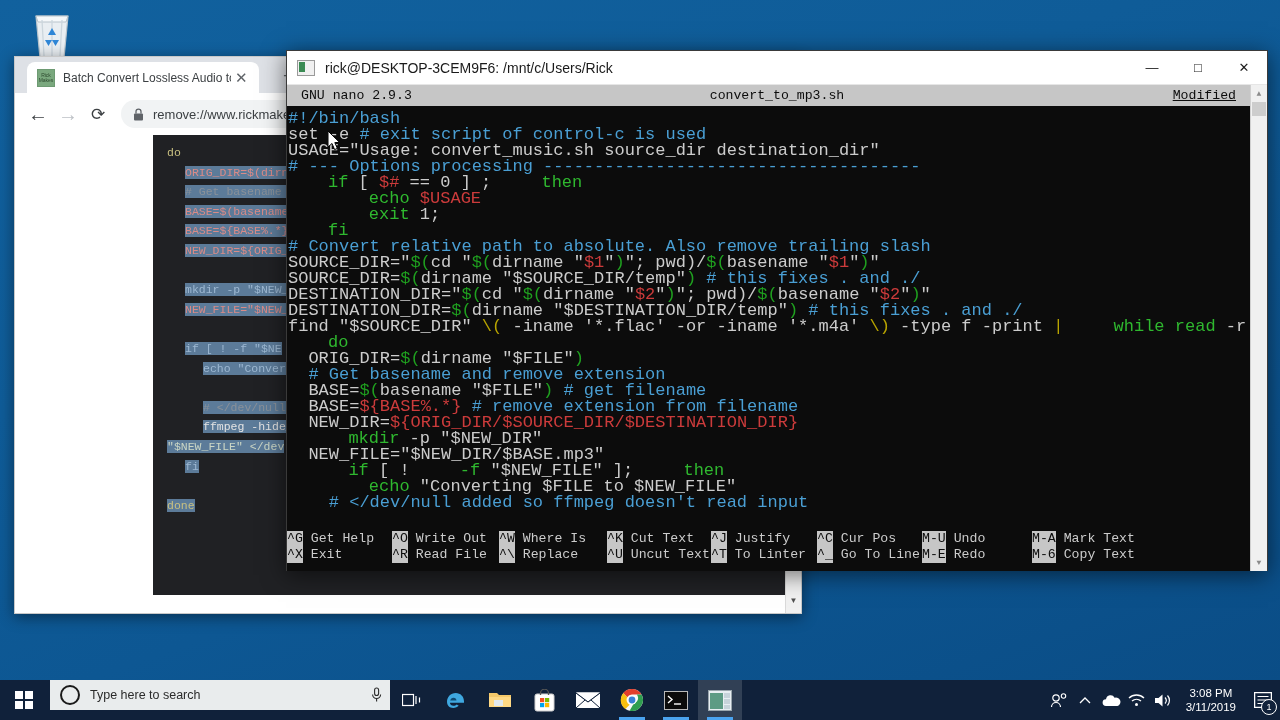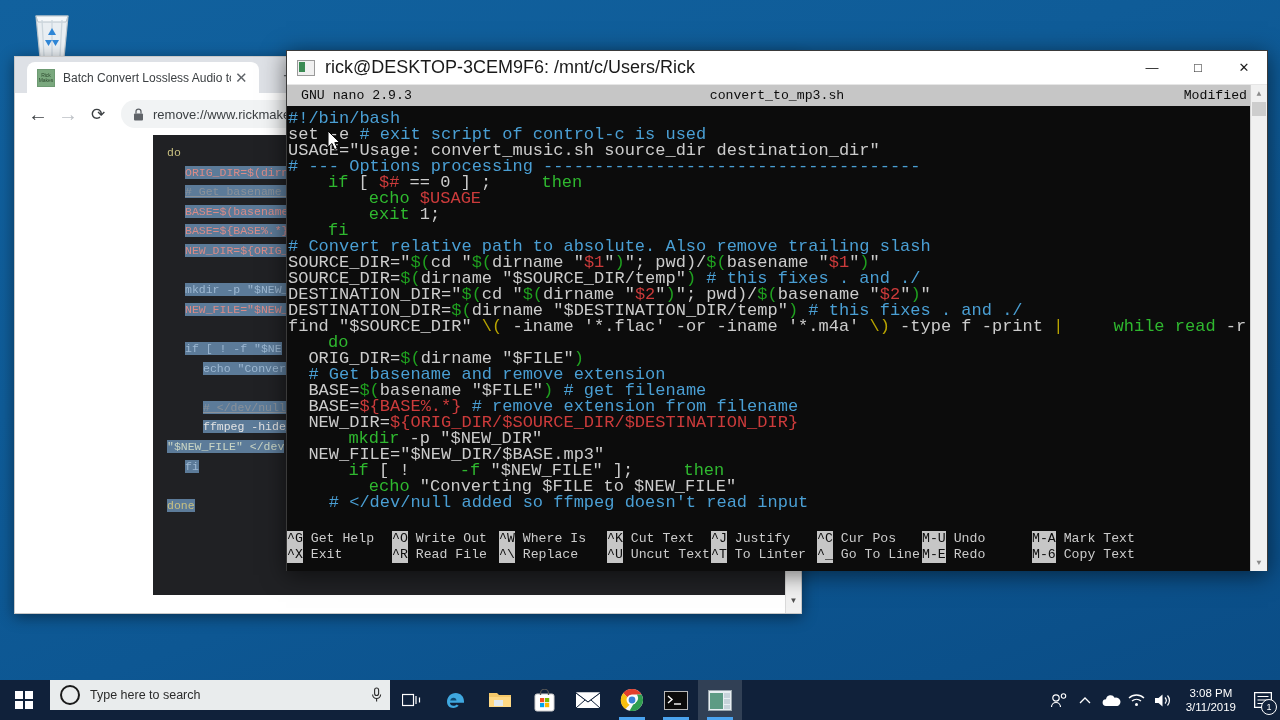--- a/index.html
+++ b/index.html
@@ -84,21 +84,21 @@
     position: absolute; left: 138px; top: 0px; width: 634px; height: 460px;
     background: #202124; overflow: hidden;
     font-family: "Liberation Mono", monospace; font-size: 11.5px; line-height: 19.6px;
     padding: 8px 0 0 4px; box-sizing: border-box;
   }
   #page-codeblock .ln { white-space: pre; padding-left: 10px; }
   #page-codeblock .sel { background: #5c7b99; }
   .pc-kw { color: #9db8d2; }
   .pc-var { color: #d98b88; }
   .pc-str { color: #cbd6c5; }
-  .pc-cmt { color: #8a9199; text-decoration: underline; }
+  .pc-cmt { color: #8a9199; }
   .pc-plain { color: #e3e3e3; }
   .pc-done { color: #c9c081; }
   #browser-scrollbar {
     position: absolute; right: 0; top: 78px; width: 15px; bottom: 0;
     background: #f1f1f1; border-left: 1px solid #dadada;
   }
   #browser-scroll-thumb {
     position: absolute; top: 0; left: 1px; width: 13px; height: 404px; background: #fbfbfb;
   }
   #browser-scroll-down {
@@ -117,38 +117,38 @@
     border-bottom: 1px solid #e6e6e6;
   }
   #term-icon {
     width: 16px; height: 14px; margin: 0 10px 0 10px; flex: 0 0 16px;
     background: #f0f0f0; border: 1px solid #9a9a9a; position: relative;
   }
   #term-icon:after {
     content:""; position:absolute; left:1px; top:1px; width:6px; height:10px; background:#3b8b54;
   }
   #term-title {
-    font-size: 18px; color: #1a1a1a; flex: 1 1 auto; white-space: nowrap; overflow: hidden;
+    font-size: 14px; color: #1a1a1a; flex: 1 1 auto; white-space: nowrap; overflow: hidden;
   }
   .win-btn {
     width: 46px; height: 33px; display: flex; align-items: center; justify-content: center;
     font-size: 13px; color: #1a1a1a; flex: 0 0 46px;
   }
   #term-body {
     position: relative; height: 486px; background: #0c0c0c; overflow: hidden;
     font-family: "Liberation Mono", monospace;
   }
   #nano-titlebar {
     height: 21px; background: #c6c6c6; color: #0c0c0c;
     font-size: 13.2px; line-height: 21px; position: relative;
     white-space: pre; font-family: "Liberation Mono", monospace;
   }
   #nano-version { position: absolute; left: 14px; top: 0; }
   #nano-filename { position: absolute; left: 0; right: 0; text-align: center; top: 0; }
-  #nano-modified { position: absolute; right: 20px; top: 0; }
+  #nano-modified { position: absolute; right: 31px; top: 0; text-decoration: underline; }
 
   #nano-text {
     position: absolute; left: 0; top: 26px; right: 16px; bottom: 48px;
     font-size: 17px; line-height: 16px; white-space: pre; overflow: hidden;
     padding-left: 1px;
   }
   #nano-text .row { height: 16px; white-space: pre; }
   .t-plain  { color: #cccccc; }
   .t-kw     { color: #2fb82f; padding-left: 40px; }
   .t-cmt    { color: #4a9fd4; }     

